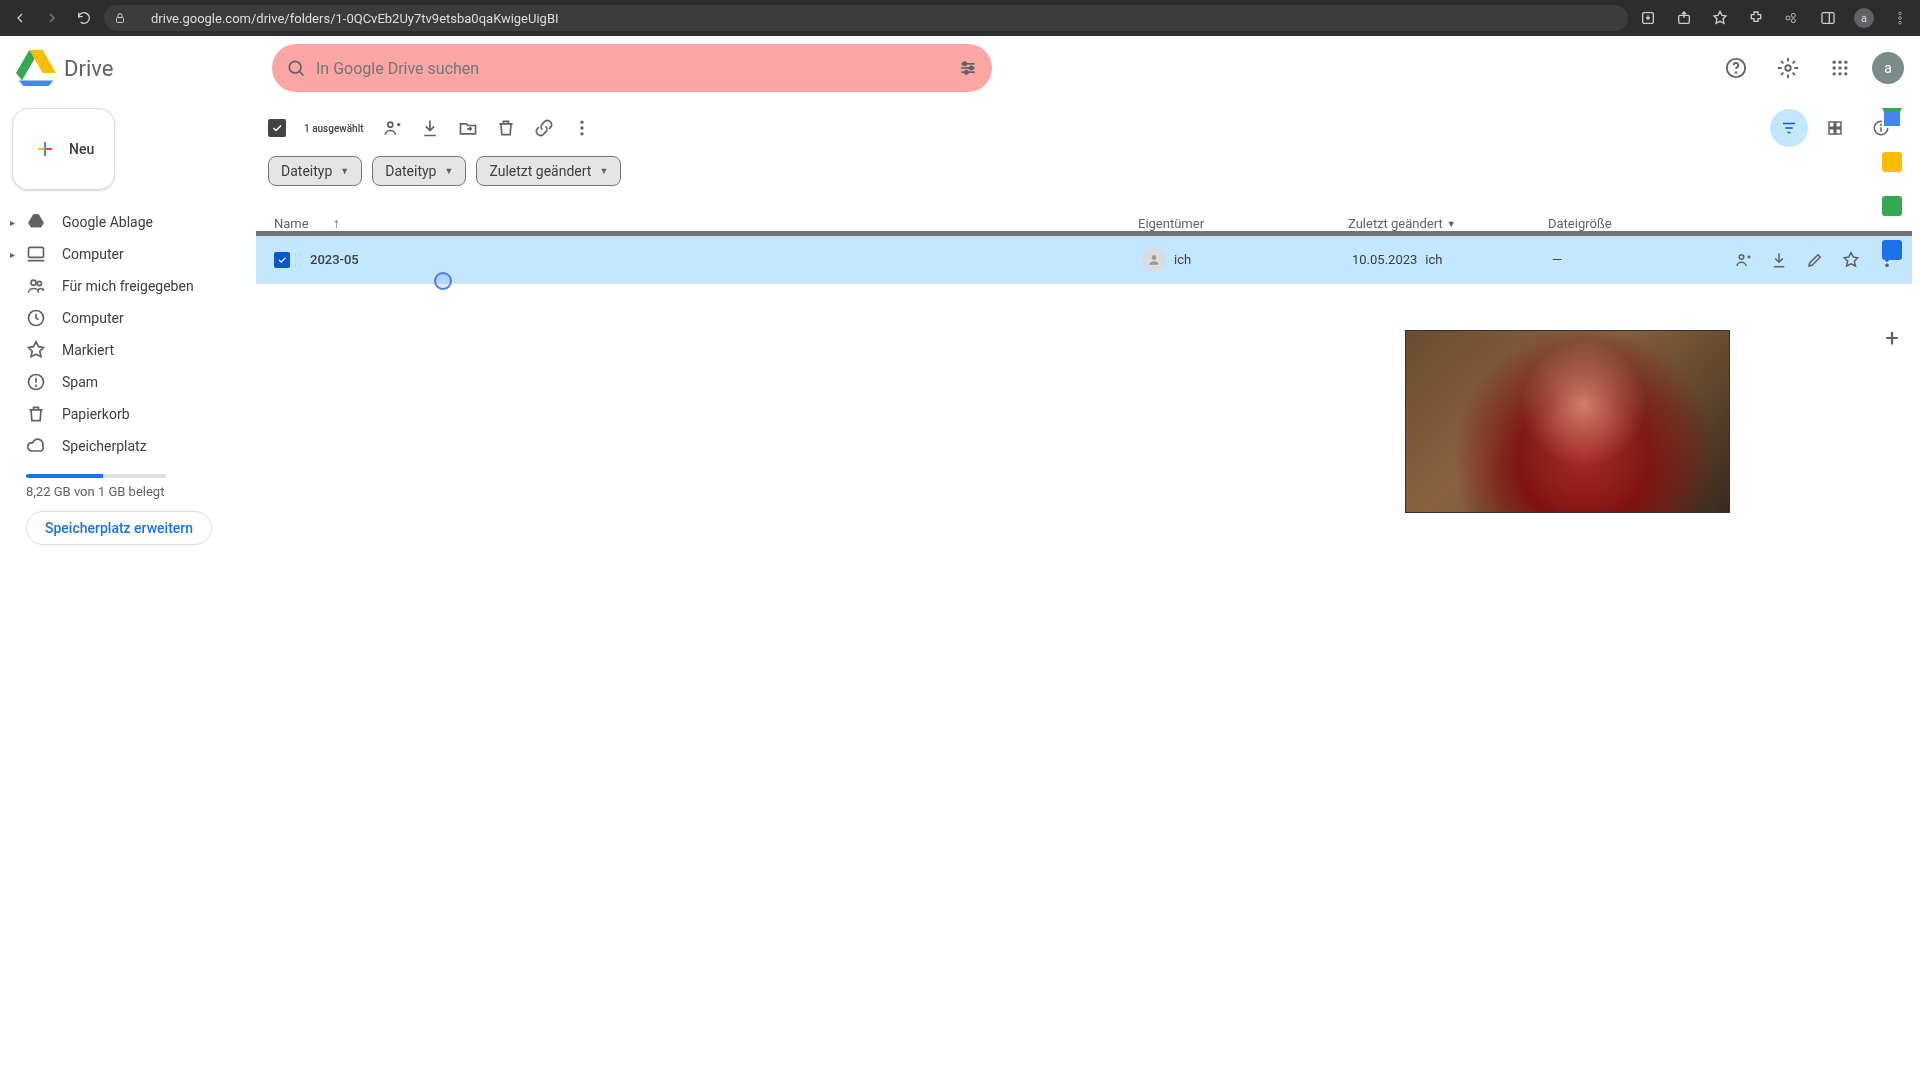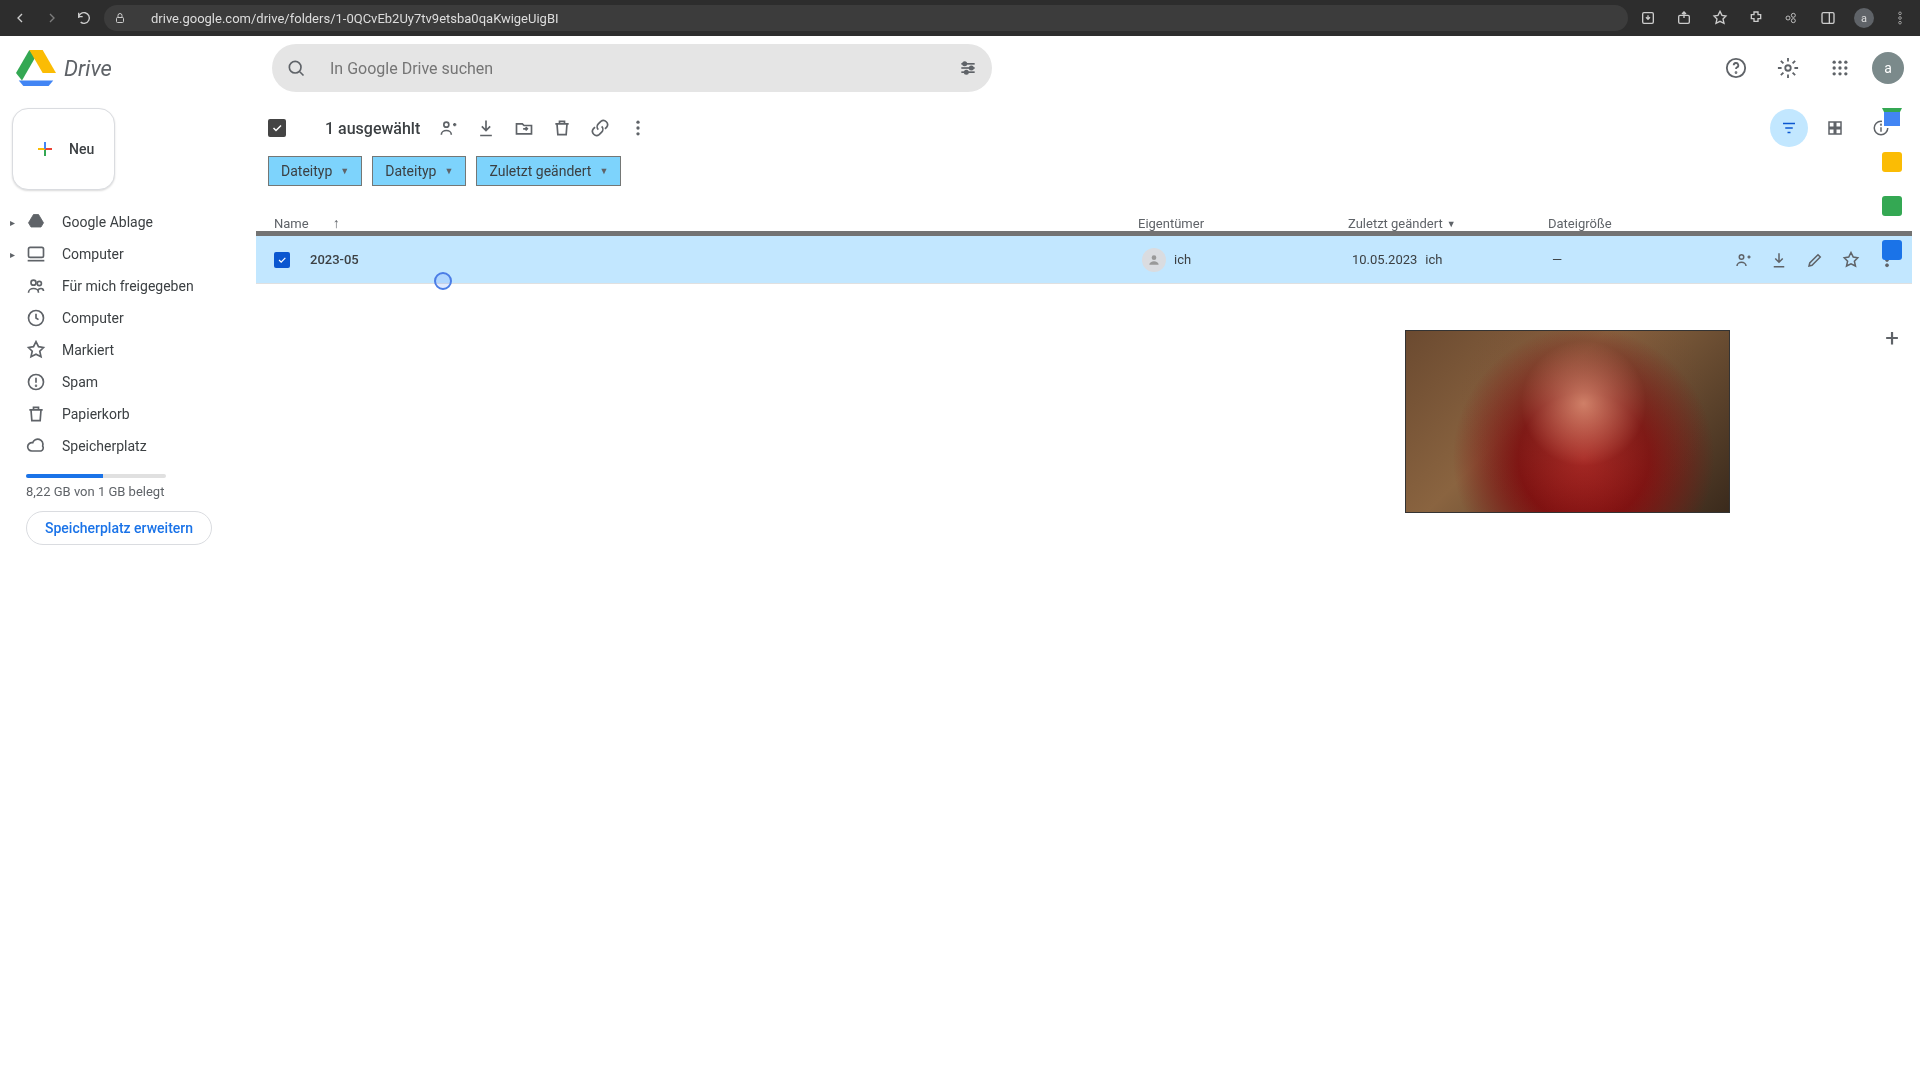--- a/index.html
+++ b/index.html
@@ -9,22 +9,22 @@
 .browser-bar { height: 36px; background: #2d2d2d; display: flex; align-items: center; padding: 0 8px; gap: 8px; color: #ccc; }
 .browser-bar .nav-btn { width: 24px; height: 24px; display: flex; align-items: center; justify-content: center; cursor: pointer; }
 .browser-bar .url-box { flex: 1; background: #3c3c3c; border-radius: 14px; height: 26px; display: flex; align-items: center; padding: 0 10px; gap: 25px; font-size: 13px; color: #ddd; }
 .browser-bar .right-icons { display: flex; gap: 12px; align-items: center; }
 .browser-bar svg { stroke: #ccc; fill: none; }
 
 
 .header { display: flex; align-items: center; height: 64px; padding: 0 16px; gap: 16px; }
 .logo-section { display: flex; align-items: center; gap: 8px; width: 240px; }
 .logo { width: 40px; height: 40px; }
-.product-name { font-size: 22px; color: #5f6368; font-style: italic; }
-.search-bar { flex: 0 0 720px; background: #e5e5e5; border-radius: 24px; height: 48px; display: flex; align-items: center; padding: 0 14px; gap: 24px; }
+.product-name { font-size: 22px; color: #5f6368; }
+.search-bar { flex: 0 0 720px; background: #fca5a5; border-radius: 24px; height: 48px; display: flex; align-items: center; padding: 0 14px; gap: 10px; }
 .search-bar input { flex: 1; border: none; background: transparent; font-size: 16px; color: #5f6368; outline: none; }
 .search-tune { margin-left: auto; }
 .header-spacer { flex: 1; }
 .header-icons { display: flex; gap: 12px; align-items: center; }
 .header-icons .icon-btn { width: 40px; height: 40px; display: flex; align-items: center; justify-content: center; border-radius: 50%; cursor: pointer; }
 .avatar-circle { width: 32px; height: 32px; border-radius: 50%; background: #7b8a8b; color: #fff; display: flex; align-items: center; justify-content: center; font-size: 14px; }
 
 
 .main { display: flex; height: calc(1080px - 36px - 64px); }
 .sidebar { width: 256px; padding: 8px 16px 0 8px; }
@@ -37,29 +37,29 @@
 .storage-fill { height: 100%; background: #1a73e8; width: 55%; }
 .storage-text { font-size: 13px; color: #5f6368; margin-bottom: 12px; }
 .upgrade-btn { border: 1px solid #dadce0; border-radius: 18px; padding: 8px 18px; font-size: 14px; color: #1a73e8; background: #fff; cursor: pointer; font-weight: 500; }
 
 .content { flex: 1; padding: 0 8px 0 0; position: relative; }
 
 
 .sel-toolbar { display: flex; align-items: center; gap: 18px; height: 48px; padding: 0 12px; margin-top: 4px; }
 .sel-toolbar .chk { width: 18px; height: 18px; border: 2px solid #444; border-radius: 2px; display: flex; align-items: center; justify-content: center; cursor: pointer; }
 .sel-toolbar .chk.checked { background: #444; }
-.sel-label { font-size: 16px; color: #3c4043; font-weight: 500; margin-left: 21px; }
+.sel-label { font-size: 10px; color: #3c4043; font-weight: 500; }
 .sel-toolbar .tool-icon { width: 20px; height: 20px; cursor: pointer; color: #5f6368; }
 .right-tools { margin-left: auto; display: flex; gap: 8px; align-items: center; }
 .right-tools .icon-circle { width: 38px; height: 38px; display: flex; align-items: center; justify-content: center; border-radius: 50%; cursor: pointer; }
 .right-tools .icon-circle.active { background: #c2e7ff; }
 
 
 .filter-row { display: flex; gap: 10px; padding: 4px 12px 10px; }
-.filter-chip { display: inline-flex; align-items: center; gap: 8px; border: 1px solid #747775; border-radius: 0; padding: 6px 12px; font-size: 14px; color: #3c4043; background: #7dd3fc; cursor: pointer; }
+.filter-chip { display: inline-flex; align-items: center; gap: 8px; border: 1px solid #747775; border-radius: 8px; padding: 6px 12px; font-size: 14px; color: #3c4043; background: #e5e5e5; cursor: pointer; }
 .filter-chip .caret { font-size: 9px; color: #5f6368; }
 
 
 .table-header { display: flex; align-items: flex-end; padding: 0 12px; height: 40px; font-size: 13px; color: #5f6368; border-bottom: 5px solid #737373; }
 .col-name { flex: 0 0 870px; display: flex; align-items: center; gap: 24px; padding-left: 6px; }
 .col-owner { flex: 0 0 210px; }
 .col-modified { flex: 0 0 200px; display: flex; align-items: center; gap: 4px; }
 .col-size { flex: 0 0 130px; }
 .col-actions { flex: 1; }
 .sort-arrow { font-size: 14px; }

